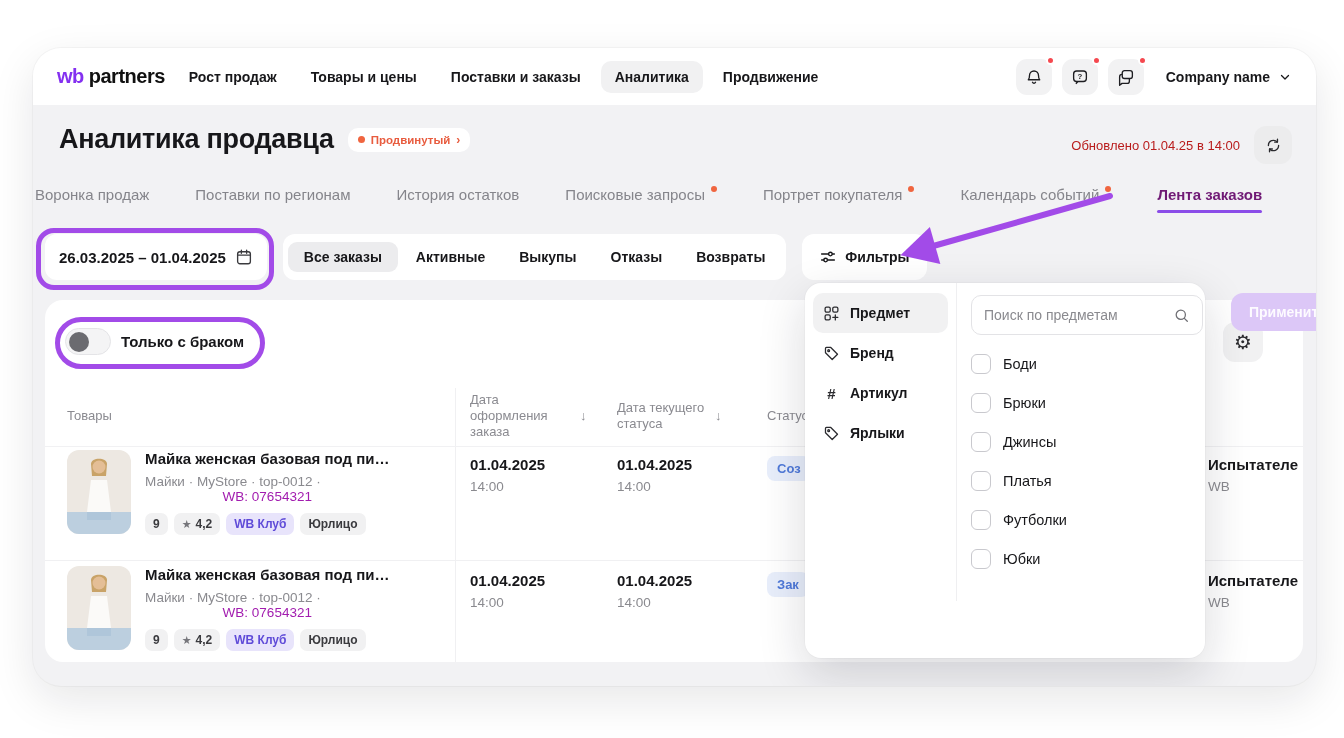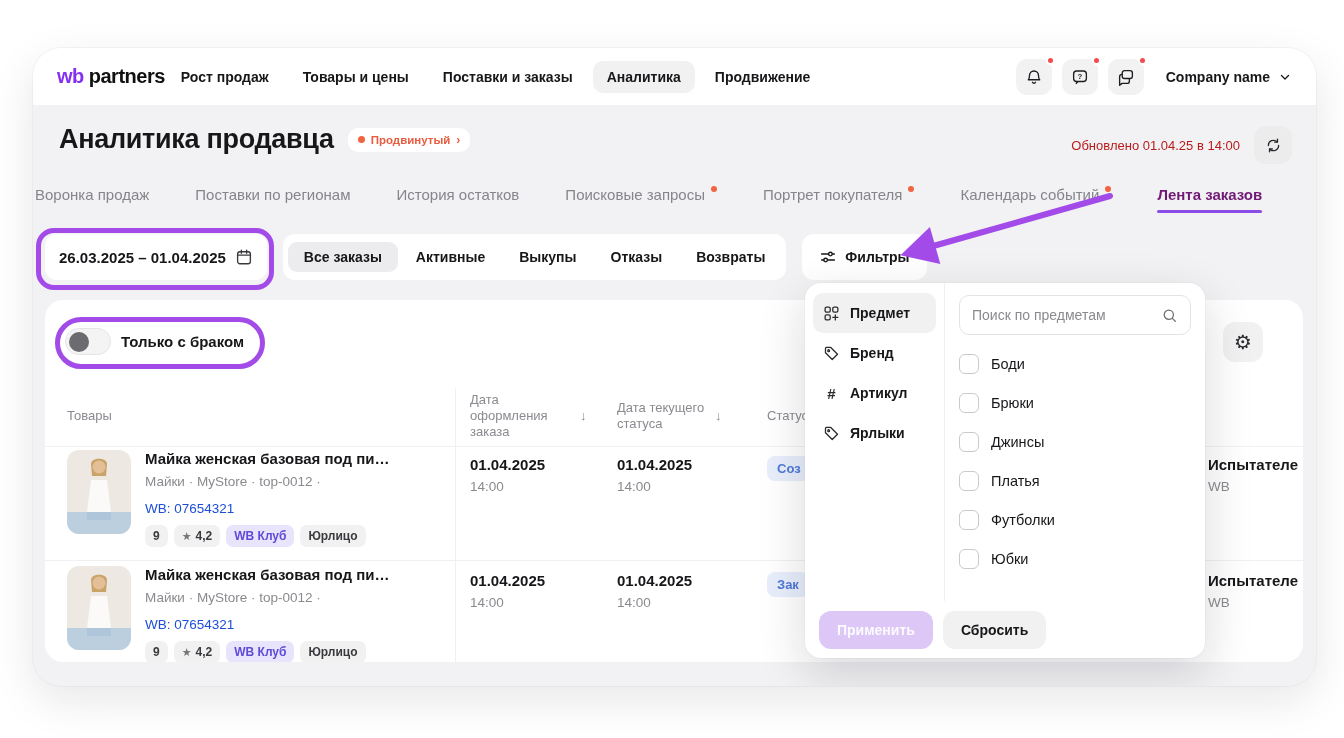--- a/index.html
+++ b/index.html
@@ -10,21 +10,21 @@
   .window { position:absolute; left:33px; top:48px; width:1283px; height:638px;
             background:#F2F2F4; border-radius:28px; overflow:hidden;
             box-shadow:0 14px 44px rgba(20,20,30,.10), 0 0 0 1px rgba(0,0,0,.03); }
 
   
   .navbar { position:absolute; left:0; top:0; width:100%; height:57px; background:#fff;
             display:flex; align-items:center; padding:0 24px; }
   .logo { display:flex; align-items:baseline; gap:5px; font-weight:800; font-size:20px; letter-spacing:-.5px; }
   .logo .wb { color:#8430F0; }
   .logo .partners { color:#111; }
-  .nav-items { display:flex; align-items:center; gap:34px; margin-left:16px; font-size:14px; font-weight:600; white-space:nowrap; }
+  .nav-items { display:flex; align-items:center; gap:34px; margin-left:24px; font-size:14px; font-weight:600; white-space:nowrap; }
   .nav-item { cursor:pointer; }
   .nav-item.active { background:#F1F1F2; border-radius:10px; padding:8px 14px; margin:0 -14px; }
   .nav-right { margin-left:auto; display:flex; align-items:center; gap:10px; }
   .icon-btn { position:relative; width:36px; height:36px; background:#F2F2F3; border-radius:11px;
               display:flex; align-items:center; justify-content:center; color:#1E1E22; cursor:pointer; }
   .icon-btn svg { width:18px; height:18px; }
   .red-dot { position:absolute; top:-3px; right:-3px; width:9px; height:9px; border-radius:50%;
              background:#F5484F; border:2px solid #fff; }
   .company { display:flex; align-items:center; gap:8px; font-size:14px; font-weight:700; margin-left:12px; cursor:pointer; }
   .company svg { width:14px; height:14px; }
@@ -78,39 +78,39 @@
   .thead { position:absolute; top:94px; left:0; right:0; height:44px; font-size:13px; color:#8A8A90; }
   .th { position:absolute; display:flex; align-items:center; gap:6px; height:44px; line-height:1.25; }
   .th .sort { font-size:13px; color:#8A8A90; }
   .hline { position:absolute; left:0; right:0; height:1px; background:#F1F1F3; }
 
   .row { position:absolute; left:0; right:0; height:110px; }
   .prod-img { position:absolute; left:22px; top:0; width:64px; height:84px; border-radius:12px; overflow:hidden; }
   .prod-text { position:absolute; left:100px; top:0; }
   .prod-title { font-size:15px; font-weight:700; white-space:nowrap; }
   .prod-sub { font-size:13.5px; color:#8A8A8F; margin-top:7px; }
-  .prod-wb { font-size:13.5px; color:#1d4ed8; margin-top:12px; }
+  .prod-wb { font-size:13.5px; color:#a21caf; margin-top:0;text-align:center; }
   .badges { display:flex; gap:6px; margin-top:9px; }
   .mini-pill { height:22px; display:flex; align-items:center; gap:4px; padding:0 8px; border-radius:7px;
                background:#F1F1F2; font-size:12px; font-weight:600; color:#3A3A3E; }
   .mini-pill .star { color:#76767B; font-size:11px; }
   .mini-pill.club { background:#E8E4FB; color:#5F4BD8; }
   .dcell { position:absolute; top:6px; }
   .dcell .d { font-size:15px; font-weight:700; }
   .dcell .t { font-size:13.5px; color:#8A8A8F; margin-top:6px; }
   .status-pill { position:absolute; top:6px; background:#E8EEFB; color:#4F79D9; font-size:13px; font-weight:600;
                  padding:5px 10px; border-radius:8px; white-space:nowrap; }
   .right-cell { position:absolute; left:1163px; top:6px; white-space:nowrap; }
   .right-cell .rt { font-size:15px; font-weight:700; }
   .right-cell .rs { font-size:13.5px; color:#8A8A8F; margin-top:6px; }
 
   
   .panel { position:absolute; left:772px; top:235px; width:400px; height:375px; background:#fff;
            border-radius:16px; z-index:20; box-shadow:0 16px 48px rgba(20,20,40,.16), 0 0 0 1px rgba(0,0,0,.02);
-           display:flex; flex-direction:column; }
+           display:flex; }
   .panel-body { display:flex; height:318px; }
   .panel-menu { width:152px; padding:10px 8px; border-right:1px solid #EFEFF1; }
   .menu-item { height:40px; display:flex; align-items:center; gap:10px; padding:0 10px; border-radius:10px;
                font-size:14px; font-weight:600; cursor:pointer; color:#17171A; }
   .menu-item.active { background:#F1F1F2; }
   .menu-item svg { width:17px; height:17px; color:#2B2B2F; flex:none; }
   .menu-item .hash { width:17px; text-align:center; font-size:15px; font-weight:700; color:#2B2B2F; }
   .panel-content { flex:1; padding:12px 14px 0 14px; }
   .search-box { height:40px; border:1px solid #E3E3E6; border-radius:10px; display:flex; align-items:center;
                 padding:0 12px; gap:8px; }

